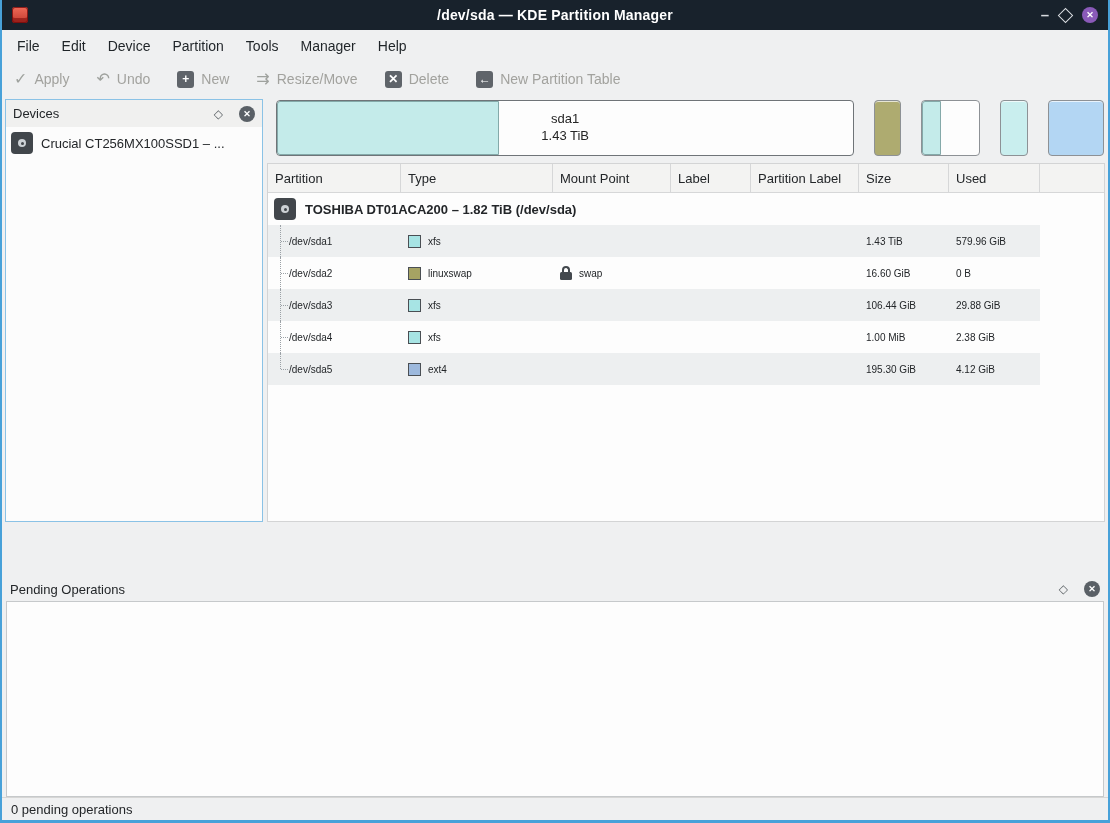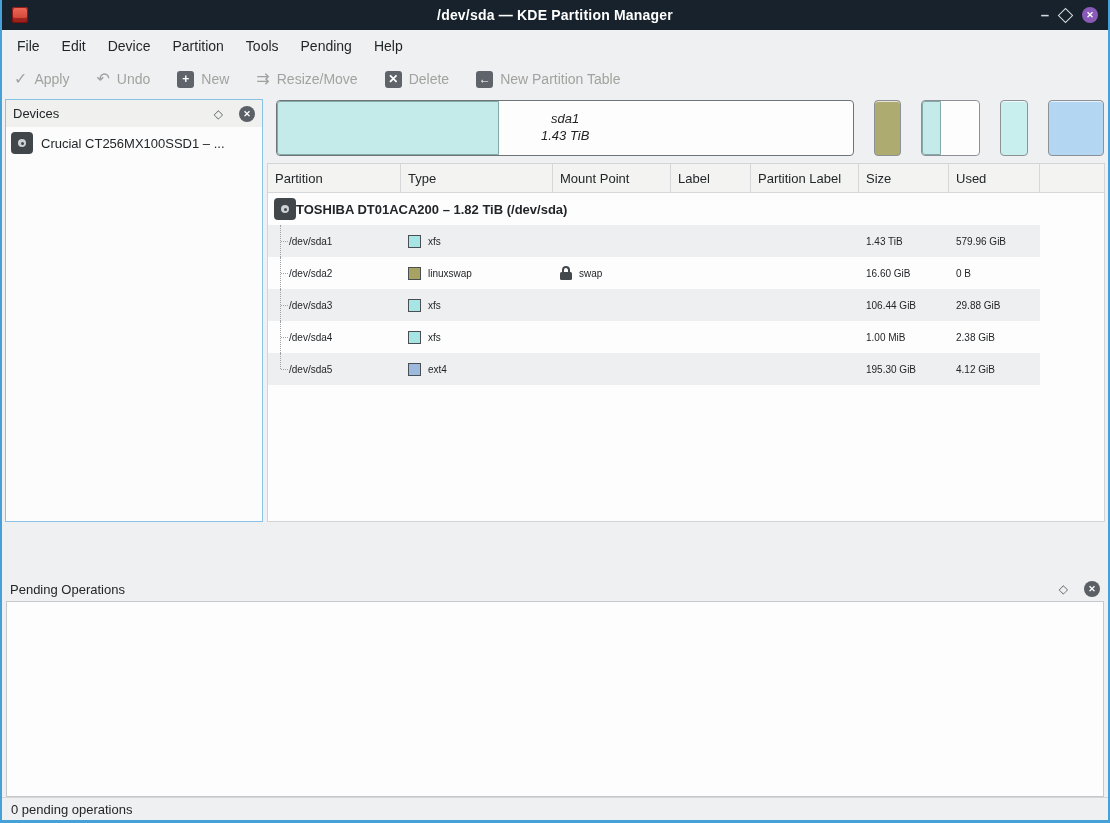--- a/index.html
+++ b/index.html
@@ -72,21 +72,21 @@
     height:32px;display:flex;align-items:center;gap:8px;
     padding:0 5px;font-size:13px;color:#232629;white-space:nowrap;overflow:hidden;
   }
   .device-item.selected{background:#2f80c1;color:#fff;}
   .dev-icon{width:22px;height:22px;border-radius:4px;background:#41464b;position:relative;flex:none;}
   .dev-icon::after{content:"";position:absolute;left:7px;top:7px;width:8px;height:8px;border-radius:50%;background:#ccd1d5;}
   .dev-icon::before{content:"";position:absolute;left:10px;top:10px;width:3px;height:3px;border-radius:50%;background:#41464b;z-index:1;}
   .vsplit{width:4px;flex:none;}
   
   .content{flex:1;display:flex;flex-direction:column;min-width:0;}
-  .partition-bar{height:56px;flex:none;display:flex;gap:20px;margin:1px 1px 7px 9px;font-style:italic;}
+  .partition-bar{height:56px;flex:none;display:flex;gap:20px;margin:1px 1px 7px 9px;}
   .pb-block{
     position:relative;height:100%;box-sizing:border-box;
     border:1px solid #8d9195;border-radius:4px;background:#fdfdfd;
     box-shadow:inset 0 1px 0 rgba(255,255,255,.7);
   }
   .pb-block.selected{border-color:#6f7478;}
   .pb-used{
     position:absolute;left:0;top:0;bottom:0;box-sizing:border-box;
     border:1px solid #84a9a9;border-radius:3px 0 0 3px;
   }
@@ -94,21 +94,21 @@
     position:absolute;inset:0;z-index:2;display:flex;flex-direction:column;
     justify-content:center;align-items:center;font-size:13px;color:#252525;line-height:1.3;
   }
   
   .table-widget{flex:1;background:#fdfdfd;border:1px solid #d3d4d5;overflow:hidden;box-sizing:border-box;}
   .thead{display:flex;height:28px;background:#f3f3f2;border-bottom:1px solid #d6d7d8;font-size:13px;color:#232629;}
   .th{display:flex;align-items:center;padding:0 7px;border-right:1px solid #d6d7d8;box-sizing:border-box;flex:none;}
   .th-fill{flex:1;border-right:none;}
   .w0{width:133px;}.w1{width:152px;}.w2{width:118px;}.w3{width:80px;}.w4{width:108px;}.w5{width:90px;}.w6{width:91px;}
   .group-row{
-    display:flex;align-items:center;height:32px;padding-left:6px;
+    display:flex;align-items:center;height:32px;gap:9px;padding-left:6px;
     font-weight:bold;font-size:13px;color:#232629;background:#fdfdfd;
     width:772px;box-sizing:border-box;
   }
   .prow{display:flex;height:32px;width:772px;font-size:10px;color:#232629;background:#fdfdfd;}
   .prow.alt{background:#edeff0;}
   .c{display:flex;align-items:center;padding:0 7px;box-sizing:border-box;flex:none;}
   .c.c0{padding-left:6px;}
   .tree{position:relative;width:15px;height:100%;flex:none;}
   .tree .v{position:absolute;left:6px;top:0;height:100%;border-left:1px dotted #9ba1a6;display:block;}
   .prow.lastrow .tree .v{height:50%;}
@@ -148,21 +148,21 @@
       <span class="btn-close">✕</span>
     </span>
   </div>
 
   <div class="menubar">
     <span class="menu-item">File</span>
     <span class="menu-item">Edit</span>
     <span class="menu-item">Device</span>
     <span class="menu-item">Partition</span>
     <span class="menu-item">Tools</span>
-    <span class="menu-item">Pending</span>
+    <span class="menu-item">Manager</span>
     <span class="menu-item">Help</span>
   </div>
 
   <div class="toolbar">
     <span class="tb-item">
       <span class="icon-glyph">✓</span>
       <span>Apply</span>
     </span>
     <span class="tb-item">
       <span class="icon-glyph">↶</span>

